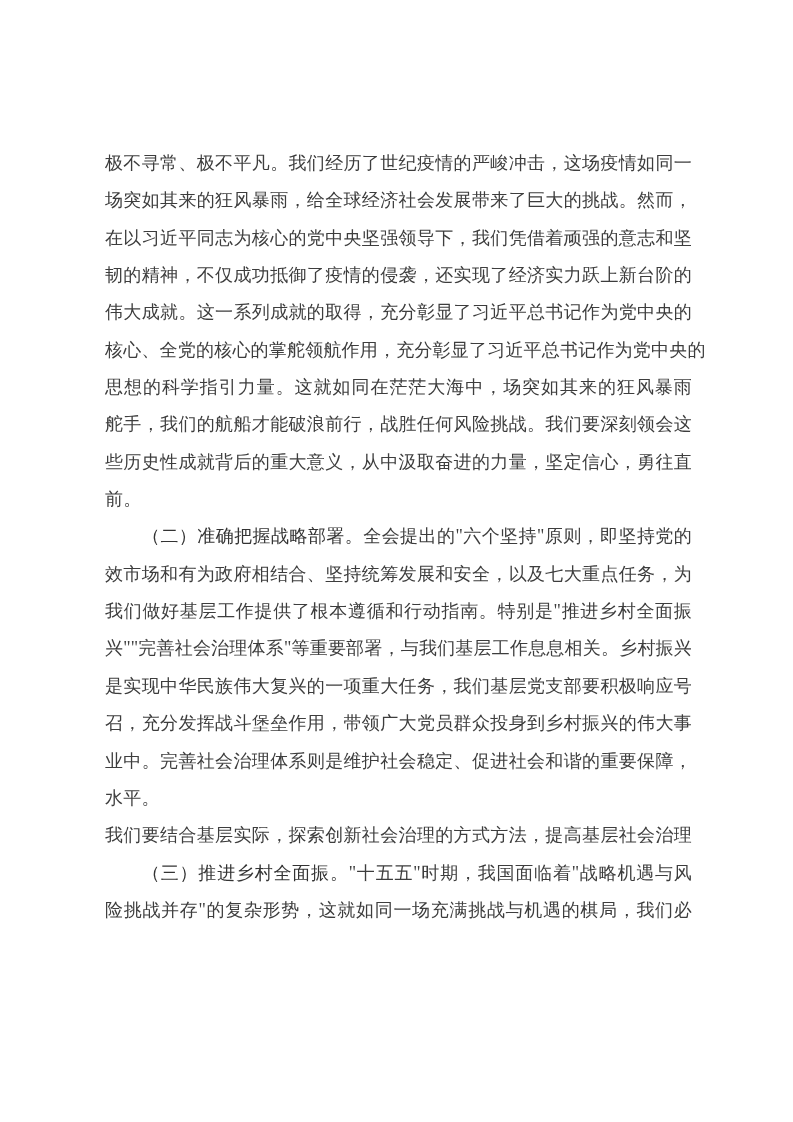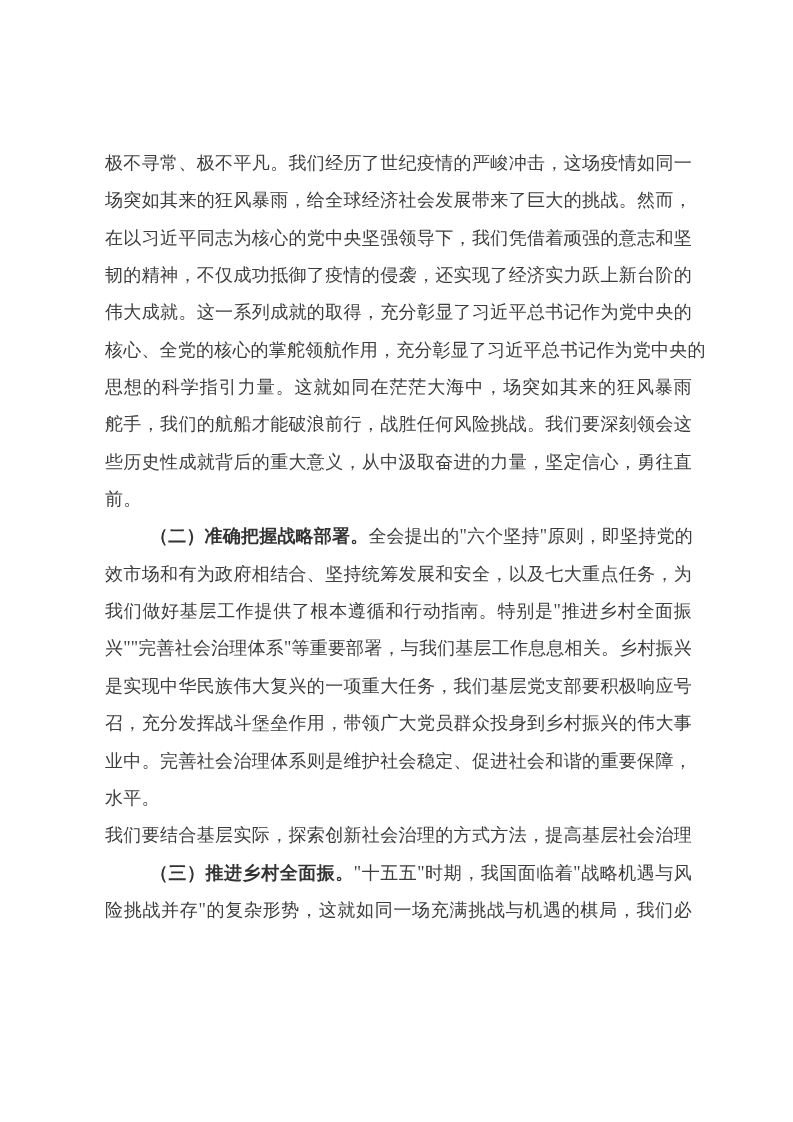--- a/index.html
+++ b/index.html
@@ -33,23 +33,22 @@
     overflow: visible;
   }
   .line.short {
     text-align: left;
     text-align-last: left;
   }
   .line.indent {
     text-indent: 37px;
   }
   .bold {
-    font-weight: bold;
+    font-weight: normal;
     color: #333333;
-    margin-left: 8px;
   }
   .page-number {
     position: absolute;
     left: 132px;
     top: 1031px;
     font-size: 19px;
     line-height: 26px;
     color: #4a4a4a;
     letter-spacing: 3px;
   }

